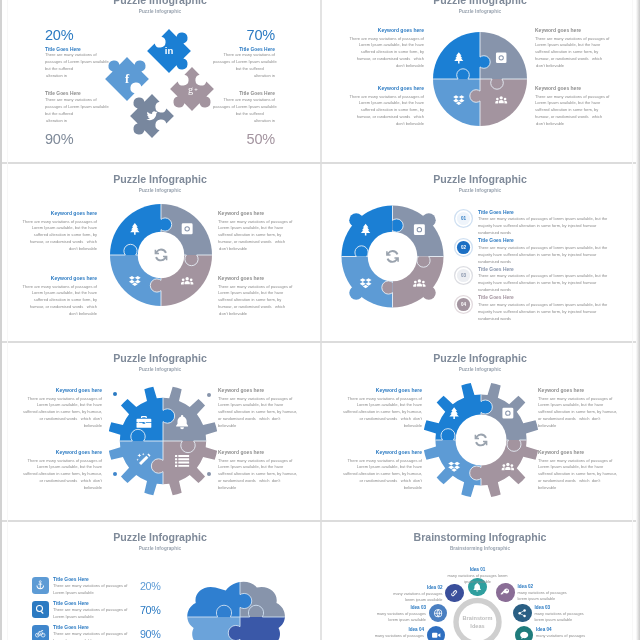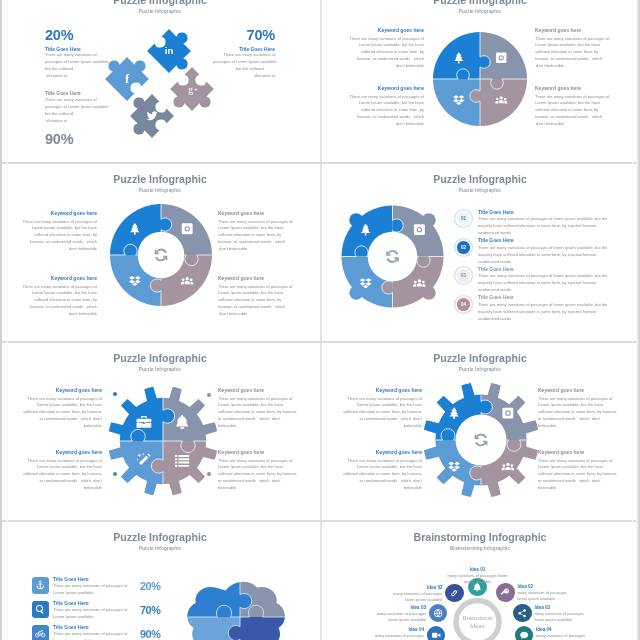--- a/index.html
+++ b/index.html
@@ -12,21 +12,21 @@
        background:linear-gradient(to right,#fdfdfd,#c8c8c8);z-index:60;}
 .hline{position:absolute;left:0;width:640px;height:2px;background:#dcdcdc;z-index:50;}
 .vline{position:absolute;width:1.5px;background:#e3e3e3;z-index:50;}
 .slide{position:absolute;width:320px;height:179px;overflow:hidden;background:#fff;}
 .s-title{position:absolute;left:0;width:320px;text-align:center;color:#7f8a99;
          font-size:10.6px;font-weight:bold;}
 .s-sub{position:absolute;left:0;width:320px;text-align:center;color:#96a0ad;
        font-size:4.6px;font-weight:bold;letter-spacing:.1px;}
 .kw{font-size:5.0px;font-weight:bold;line-height:1.2;}
 .bd{color:#8d8d8d;font-size:4.05px;line-height:1.7;}
-.pct{font-size:14.5px;font-weight:bold;letter-spacing:-.2px;line-height:1;}
+.pct{font-size:14.5px;font-weight:normal;letter-spacing:-.2px;line-height:1;}
 .tt{font-size:4.9px;font-weight:bold;line-height:1.2;}
 svg{display:block;overflow:visible;}
 </style>
 </head>
 <body>
 
 <div id="sheet">
     <div class="hline" style="top:162px"></div>
     <div class="hline" style="top:341px"></div>
     <div class="hline" style="top:520px"></div>
@@ -82,20 +82,25 @@
       <div style="position:absolute;left:207px;top:45px;width:68px;text-align:right">
         <div class="pct" style="color:#2b7ac2">70%</div>
         <div class="tt" style="color:#2b7ac2;margin-top:4px">Title Goes Here</div>
         <div class="bd" style="width:62px;margin-left:6px">There are many variations of passages&nbsp;of&nbsp;Lorem&nbsp;Ipsum&nbsp;available but&nbsp;the&nbsp;suffered&nbsp;&nbsp;&nbsp;&nbsp;&nbsp;&nbsp;&nbsp;&nbsp;&nbsp;&nbsp; &nbsp;alteration&nbsp;in</div>
       </div>
       <div style="position:absolute;left:45px;top:108px;width:68px;text-align:left">
         <div class="tt" style="color:#8d8d8d">Title Goes Here</div>
         <div class="bd" style="width:62px">There are many variations of passages&nbsp;of&nbsp;Lorem&nbsp;Ipsum&nbsp;available but&nbsp;the&nbsp;suffered&nbsp;&nbsp;&nbsp;&nbsp;&nbsp;&nbsp;&nbsp;&nbsp;&nbsp;&nbsp; &nbsp;alteration&nbsp;in</div>
         <div class="pct" style="color:#7f8a99;margin-top:8px">90%</div>
       </div>
+      <div style="position:absolute;left:207px;top:108px;width:68px;text-align:right">
+        <div class="tt" style="color:#8d8d8d">Title Goes Here</div>
+        <div class="bd" style="width:62px;margin-left:6px">There are many variations of passages&nbsp;of&nbsp;Lorem&nbsp;Ipsum&nbsp;available but&nbsp;the&nbsp;suffered&nbsp;&nbsp;&nbsp;&nbsp;&nbsp;&nbsp;&nbsp;&nbsp;&nbsp;&nbsp; &nbsp;alteration&nbsp;in</div>
+        <div class="pct" style="color:#a3949f;margin-top:8px">50%</div>
+      </div>
     </div>
     <div class="slide" style="left:320px;top:-17px">
       <div class="s-title" style="top:11px">Puzzle Infographic</div>
       <div class="s-sub" style="top:26px">Puzzle Infographic</div>
       <div style="position:absolute;left:112px;top:48px">
         <svg width="96" height="96" viewBox="-48.0 -48.0 96 96">
           <defs>
             <clipPath id="gc2">
               <circle cx="0" cy="0" r="47"></circle>
             </clipPath>

